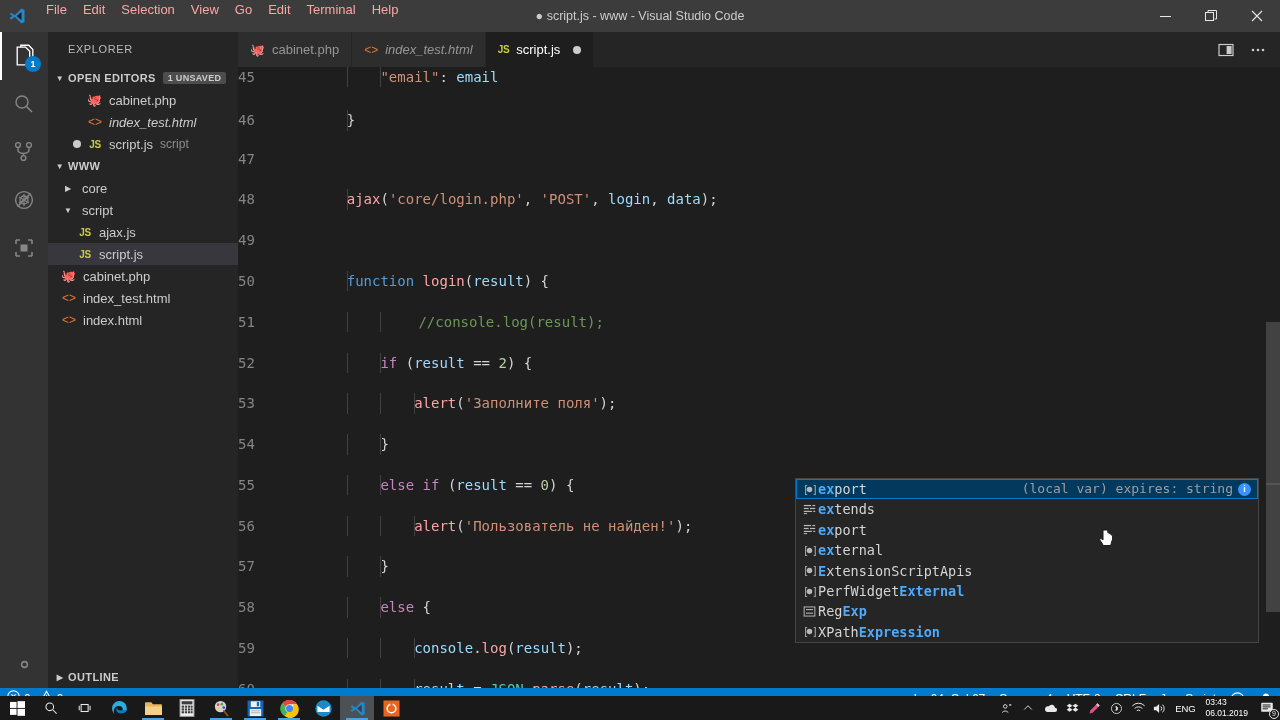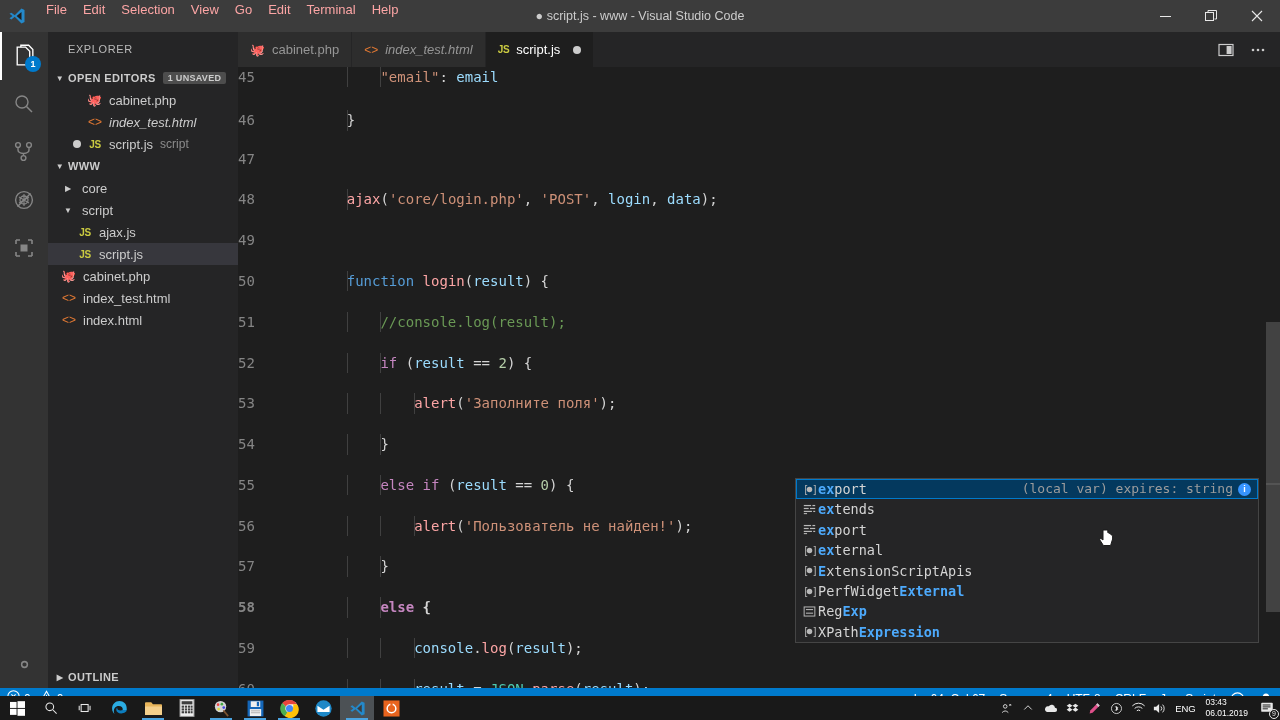--- a/index.html
+++ b/index.html
@@ -65,21 +65,21 @@
   .lno{ position:absolute; left:0; width:48px; text-align:left; color:#858585; font-size:14px; }
   .ltext{ position:absolute; left:75px; }
   .guide{ position:absolute; top:0; width:1px; height:20.4px; background:#404040; }
 
   
   .t-key{ color:#c586c0; }      
   .t-kw{ color:#569cd6; }       
   .t-fn{ color:#fca5a5; }
   .t-str{ color:#ce9178; }
   .t-num{ color:#b5cea8; }
-  .t-cmt{ color:#6a9955; }
+  .t-cmt{ color:#6a9955;margin-left:38px; }
   .t-var{ color:#9cdcfe; }
   .t-cls{ color:#4ec9b0; }
   .t-pl{ color:#d4d4d4; }
 
   
   .vscroll{ position:absolute; right:0; top:35px; width:14px; height:621px; background:transparent; }
   .vthumb{ position:absolute; right:0; width:14px; background:#4f4f4f; opacity:.75; }
   .ovr-line{ position:absolute; right:0; width:14px; height:2px; }
 
   
@@ -306,21 +306,21 @@
         <div class="line" style="top: 61.2px;"><span class="lno">48</span><span class="guide" style="left: 108.72px;"></span><span class="ltext"><span class="t-pl">    </span><span class="t-fn">ajax</span><span class="t-pl">(</span><span class="t-str">'core/login.php'</span><span class="t-pl">, </span><span class="t-str">'POST'</span><span class="t-pl">, </span><span class="t-var">login</span><span class="t-pl">, </span><span class="t-var">data</span><span class="t-pl">);</span></span></div>
         <div class="line" style="top: 81.6px;"><span class="lno">49</span><span class="ltext"></span></div>
         <div class="line" style="top: 102px;"><span class="lno">50</span><span class="guide" style="left: 108.72px;"></span><span class="ltext"><span class="t-pl">    </span><span class="t-kw">function</span><span class="t-pl"> </span><span class="t-fn">login</span><span class="t-pl">(</span><span class="t-var">result</span><span class="t-pl">) {</span></span></div>
         <div class="line" style="top: 122.4px;"><span class="lno">51</span><span class="guide" style="left: 108.72px;"></span><span class="guide" style="left: 142.44px;"></span><span class="ltext"><span class="t-pl">        </span><span class="t-cmt">//console.log(result);</span></span></div>
         <div class="line" style="top: 142.8px;"><span class="lno">52</span><span class="guide" style="left: 108.72px;"></span><span class="guide" style="left: 142.44px;"></span><span class="ltext"><span class="t-pl">        </span><span class="t-key">if</span><span class="t-pl"> (</span><span class="t-var">result</span><span class="t-pl"> == </span><span class="t-num">2</span><span class="t-pl">) {</span></span></div>
         <div class="line" style="top: 163.2px;"><span class="lno">53</span><span class="guide" style="left: 108.72px;"></span><span class="guide" style="left: 142.44px;"></span><span class="guide" style="left: 176.16px;"></span><span class="ltext"><span class="t-pl">            </span><span class="t-fn">alert</span><span class="t-pl">(</span><span class="t-str">'Заполните поля'</span><span class="t-pl">);</span></span></div>
         <div class="line" style="top: 183.6px;"><span class="lno">54</span><span class="guide" style="left: 108.72px;"></span><span class="guide" style="left: 142.44px;"></span><span class="ltext"><span class="t-pl">        }</span></span></div>
         <div class="line" style="top: 204px;"><span class="lno">55</span><span class="guide" style="left: 108.72px;"></span><span class="guide" style="left: 142.44px;"></span><span class="ltext"><span class="t-pl">        </span><span class="t-key">else</span><span class="t-pl"> </span><span class="t-key">if</span><span class="t-pl"> (</span><span class="t-var">result</span><span class="t-pl"> == </span><span class="t-num">0</span><span class="t-pl">) {</span></span></div>
         <div class="line" style="top: 224.4px;"><span class="lno">56</span><span class="guide" style="left: 108.72px;"></span><span class="guide" style="left: 142.44px;"></span><span class="guide" style="left: 176.16px;"></span><span class="ltext"><span class="t-pl">            </span><span class="t-fn">alert</span><span class="t-pl">(</span><span class="t-str">'Пользователь не найден!'</span><span class="t-pl">);</span></span></div>
         <div class="line" style="top: 244.8px;"><span class="lno">57</span><span class="guide" style="left: 108.72px;"></span><span class="guide" style="left: 142.44px;"></span><span class="ltext"><span class="t-pl">        }</span></span></div>
-        <div class="line" style="top: 265.2px; font-weight: bold;"><span class="lno">58</span><span class="guide" style="left: 108.72px;"></span><span class="guide" style="left: 142.44px;"></span><span class="ltext"><span class="t-pl">        </span><span class="t-key">else</span><span class="t-pl"> {</span></span></div>
+        <div class="line" style="top: 265.2px;"><span class="lno">58</span><span class="guide" style="left: 108.72px;"></span><span class="guide" style="left: 142.44px;"></span><span class="ltext"><span class="t-pl">        </span><span class="t-key">else</span><span class="t-pl"> {</span></span></div>
         <div class="line" style="top: 285.6px;"><span class="lno">59</span><span class="guide" style="left: 108.72px;"></span><span class="guide" style="left: 142.44px;"></span><span class="guide" style="left: 176.16px;"></span><span class="ltext"><span class="t-pl">            </span><span class="t-var">console</span><span class="t-pl">.</span><span class="t-fn">log</span><span class="t-pl">(</span><span class="t-var">result</span><span class="t-pl">);</span></span></div>
         <div class="line" style="top: 306px;"><span class="lno">60</span><span class="guide" style="left: 108.72px;"></span><span class="guide" style="left: 142.44px;"></span><span class="guide" style="left: 176.16px;"></span><span class="ltext"><span class="t-pl">            </span><span class="t-var">result</span><span class="t-pl"> = </span><span class="t-cls">JSON</span><span class="t-pl">.</span><span class="t-fn">parse</span><span class="t-pl">(</span><span class="t-var">result</span><span class="t-pl">);</span></span></div>
         <div class="line" style="top: 326.4px;"><span class="lno">61</span><span class="guide" style="left: 108.72px;"></span><span class="guide" style="left: 142.44px;"></span><span class="guide" style="left: 176.16px;"></span><span class="ltext"></span></div>
       </div>
 
     <div class="vscroll">
       <div class="vthumb" style="top:255px; height:290px;"></div>
     </div>
     <div class="ovr-line" style="top:451px; background:#6b6b6b; opacity:.45;"></div>
 

